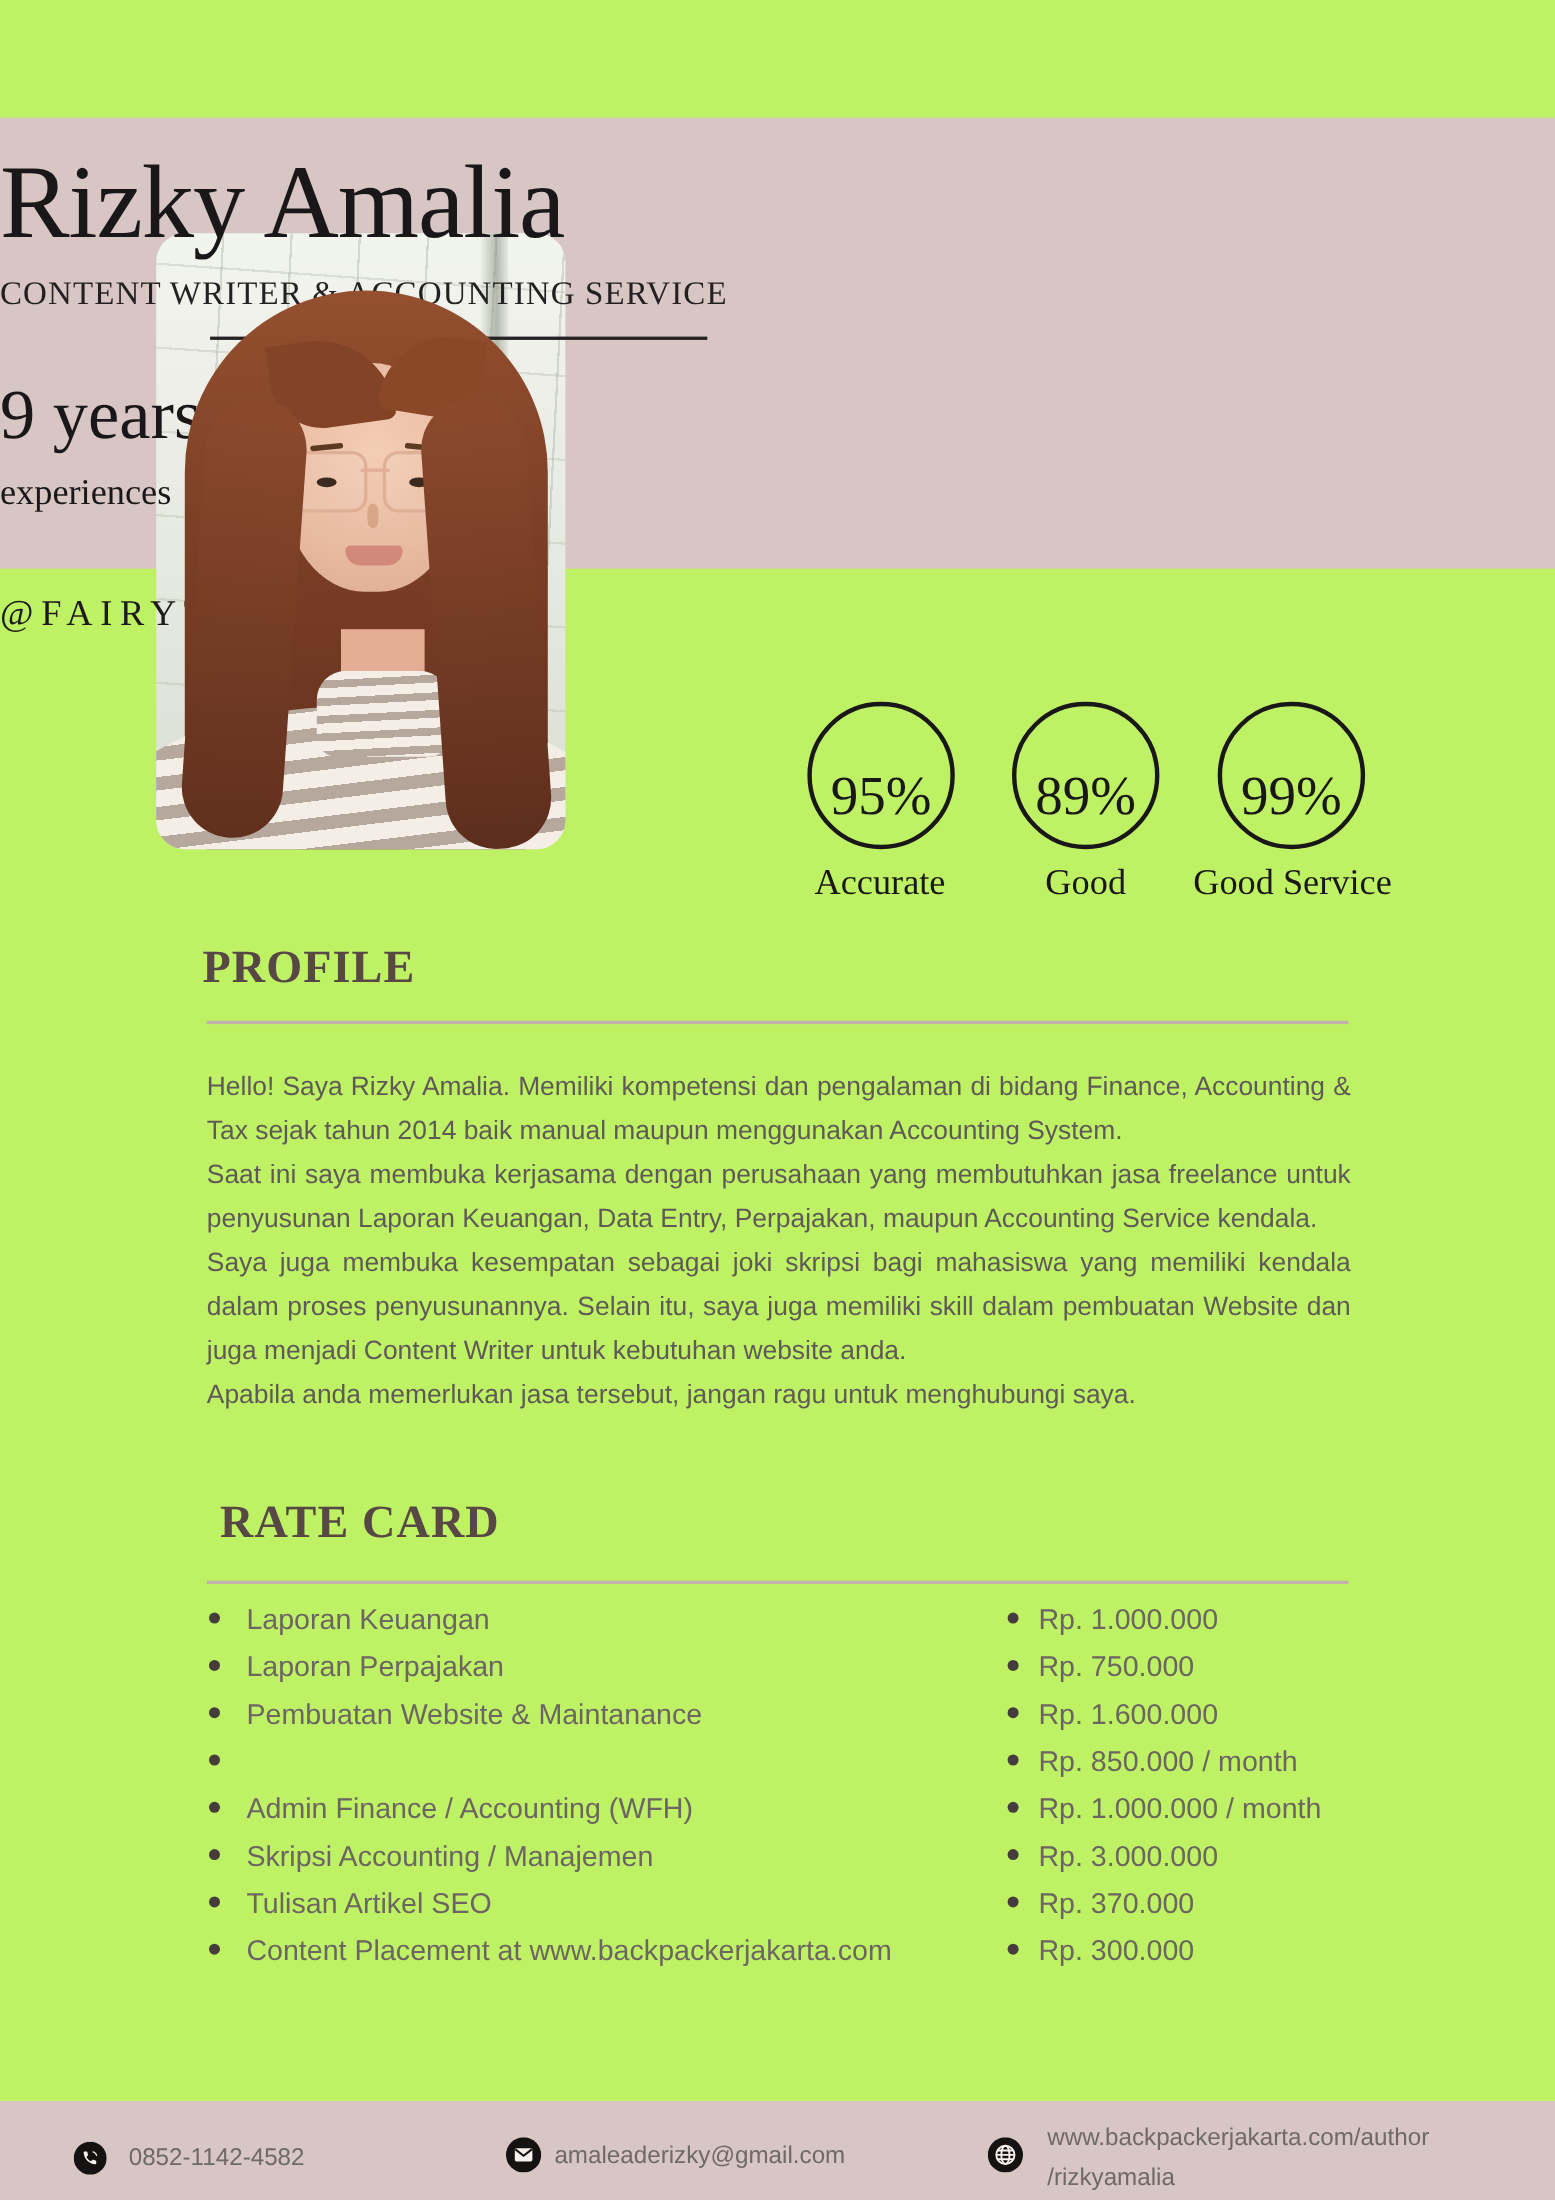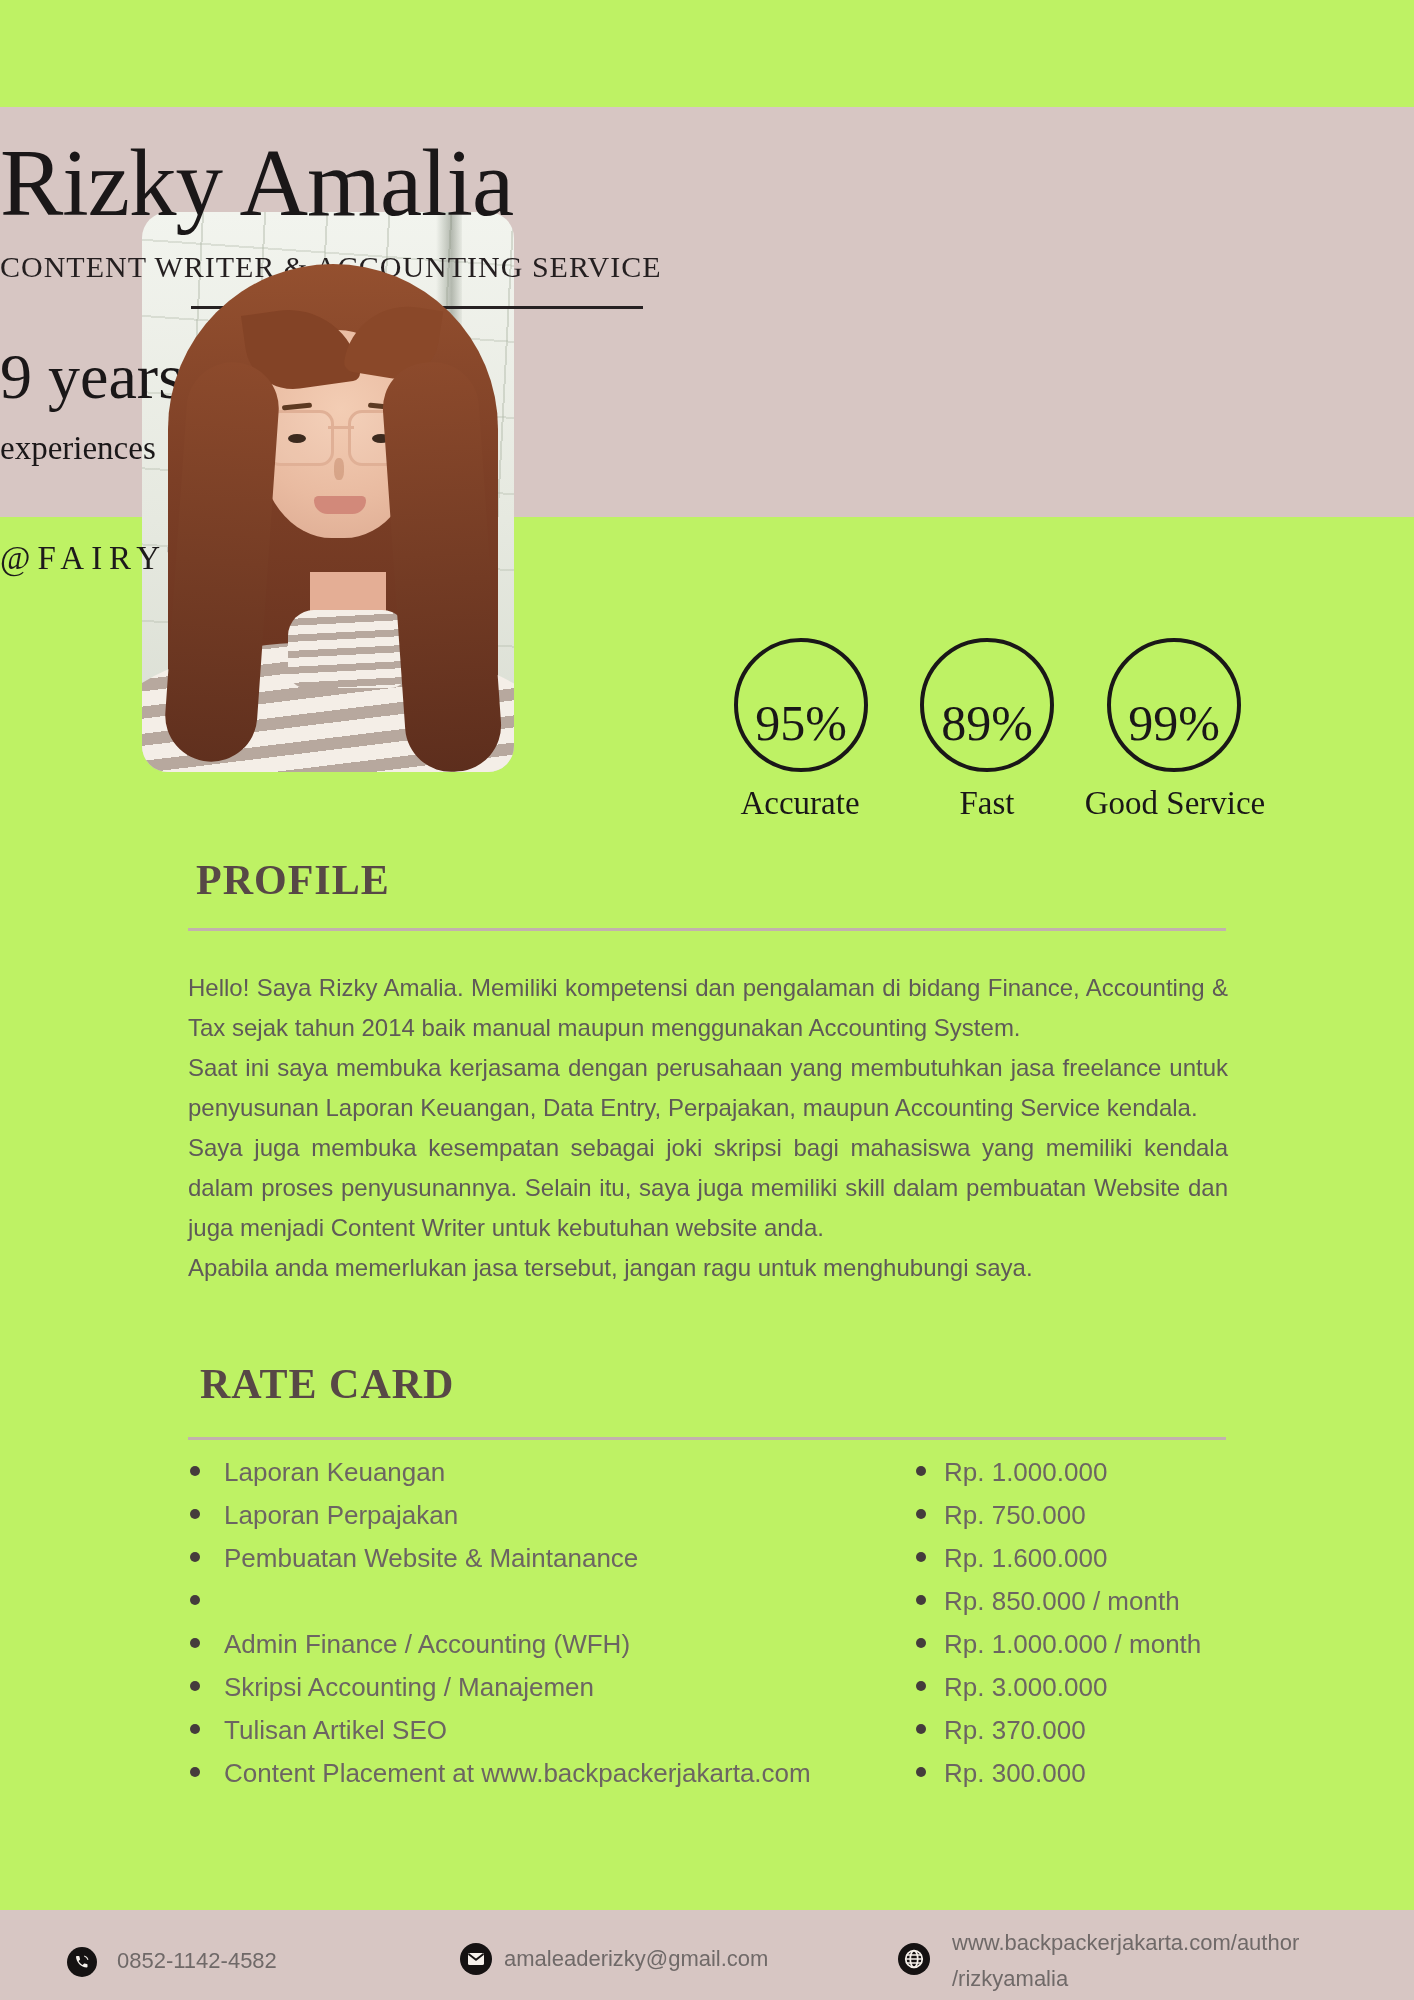--- a/index.html
+++ b/index.html
@@ -69,21 +69,21 @@
   
   .stat-circle{position:absolute;top:638px;width:134px;height:134px;border:4px solid #1a1718;border-radius:50%;
     display:flex;align-items:center;justify-content:center;box-sizing:border-box;}
   .stat-circle .val{font-family:"Liberation Serif",serif;font-size:50px;color:#1a1718;margin-top:36px;}
   .stat-c1{left:734px;} .stat-c2{left:920px;} .stat-c3{left:1107px;}
   .stat-label{position:absolute;top:785px;font-family:"Liberation Serif",serif;font-size:33px;color:#1a1718;text-align:center;}
   .stat-l1{left:700px;width:200px;} .stat-l2{left:887px;width:200px;} .stat-l3{left:1055px;width:240px;}
 
   
   .sec-heading{position:absolute;font-family:"Liberation Serif",serif;font-weight:700;font-size:42px;color:#574846;letter-spacing:1px;}
-  .profile-heading{left:196px;top:856px;}
+  .profile-heading{left:184px;top:856px;}
   .rate-heading{left:200px;top:1360px;}
   .sec-rule{position:absolute;left:188px;width:1038px;height:3px;background:#c3b1ae;}
   .profile-rule{top:928px;}
   .rate-rule{top:1437px;}
 
   .profile-text{position:absolute;left:188px;top:968px;width:1040px;
     font-size:24px;line-height:40px;color:#5f5a58;text-align:justify;}
   .profile-text p{margin:0;}
 
   
@@ -149,21 +149,21 @@
   <div class="stat-circle stat-c1">
     <span class="val">95%</span>
   </div>
   <div class="stat-circle stat-c2">
     <span class="val">89%</span>
   </div>
   <div class="stat-circle stat-c3">
     <span class="val">99%</span>
   </div>
   <div class="stat-label stat-l1">Accurate</div>
-  <div class="stat-label stat-l2">Fast</div>
+  <div class="stat-label stat-l2">Good</div>
   <div class="stat-label stat-l3">Good Service</div>
 
   <div class="sec-heading profile-heading">PROFILE</div>
   <div class="sec-rule profile-rule"></div>
   <div class="profile-text">
     <p>Hello! Saya Rizky Amalia. Memiliki kompetensi dan pengalaman di bidang Finance, Accounting &amp; Tax sejak tahun 2014 baik manual maupun menggunakan Accounting System.</p>
     <p>Saat ini saya membuka kerjasama dengan perusahaan yang membutuhkan jasa freelance untuk penyusunan Laporan Keuangan, Data Entry, Perpajakan, maupun Accounting Service kendala.</p>
     <p>Saya juga membuka kesempatan sebagai joki skripsi bagi mahasiswa yang memiliki kendala dalam proses penyusunannya. Selain itu, saya juga memiliki skill dalam pembuatan Website dan juga menjadi Content Writer untuk kebutuhan website anda.</p>
     <p>Apabila anda memerlukan jasa tersebut, jangan ragu untuk menghubungi saya.</p>
   </div>

